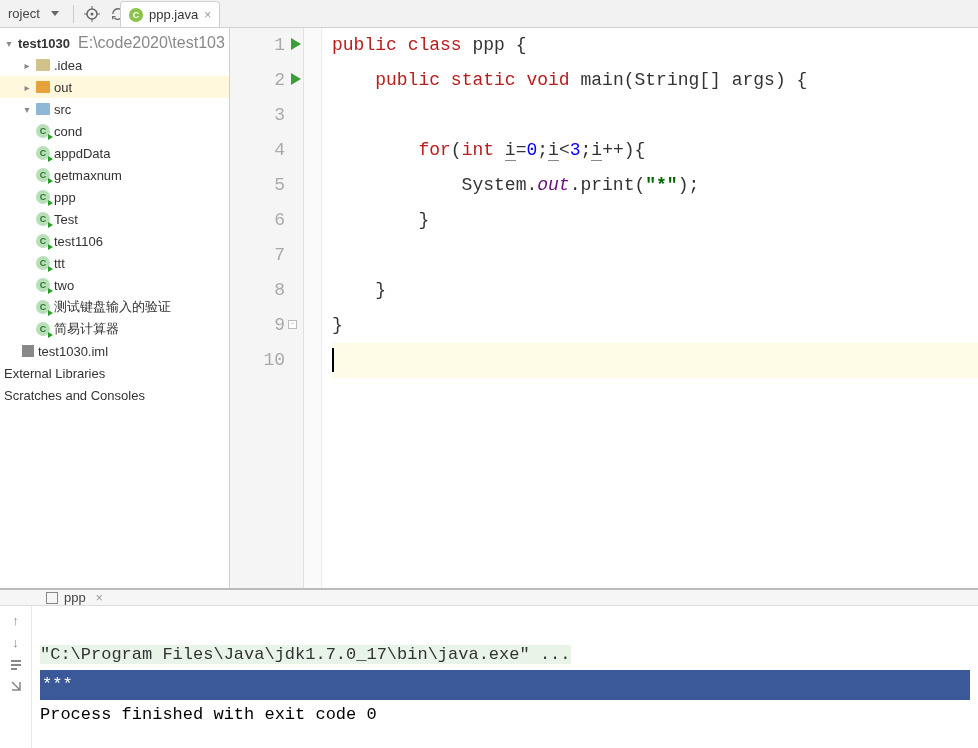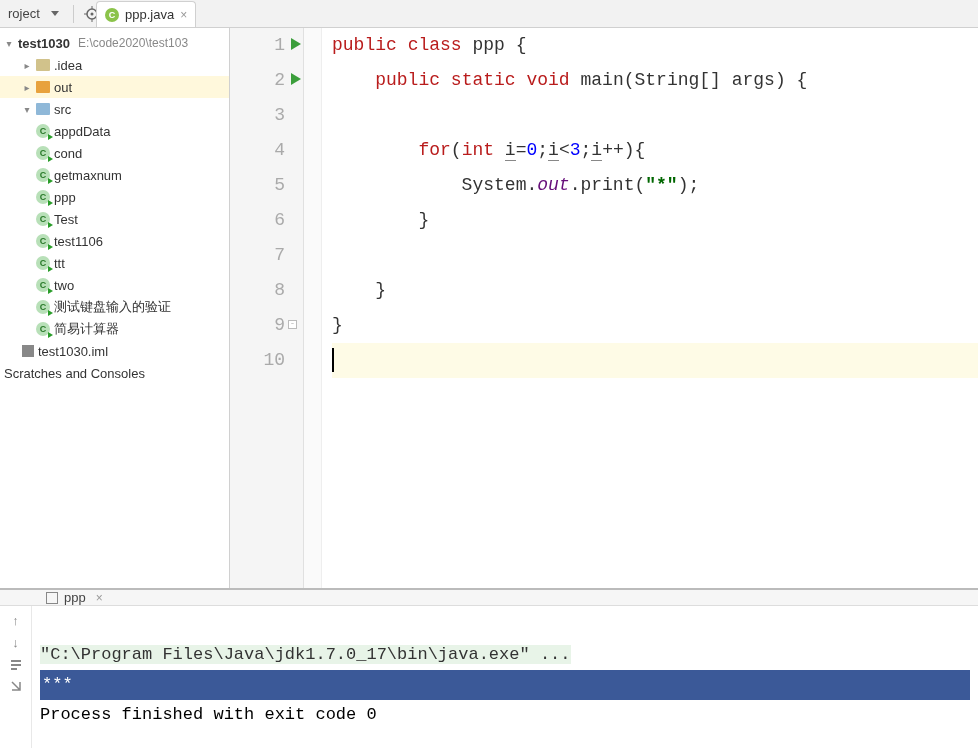--- a/index.html
+++ b/index.html
@@ -5,37 +5,37 @@
 * { box-sizing: border-box; margin: 0; padding: 0; }
 body { font-family: "Segoe UI", Arial, sans-serif; font-size: 13px; color: #333; background: #fff; width: 978px; height: 748px; overflow: hidden; display: flex; flex-direction: column; }
 
 
 .toolbar { height: 28px; display: flex; align-items: center; background: #f2f2f2; border-bottom: 1px solid #d0d0d0; padding: 0 4px; gap: 2px; }
 .toolbar-btn { width: 24px; height: 24px; display: flex; align-items: center; justify-content: center; cursor: pointer; color: #666; }
 .toolbar-label { padding: 0 8px 0 4px; color: #444; display: flex; align-items: center; gap: 8px; }
 .toolbar-sep { width: 1px; height: 18px; background: #ccc; margin: 0 4px; }
 
 
-.tabs { display: flex; align-items: flex-end; height: 28px; background: #f2f2f2; border-bottom: 1px solid #d0d0d0; margin-left: 96px; position: absolute; top: 0; left: 0; right: 0; }
+.tabs { display: flex; align-items: flex-end; height: 28px; background: #f2f2f2; border-bottom: 1px solid #d0d0d0; margin-left: 120px; position: absolute; top: 0; left: 0; right: 0; }
 .tab { height: 26px; padding: 0 8px; display: flex; align-items: center; gap: 6px; background: #fff; border: 1px solid #d0d0d0; border-bottom: none; border-radius: 4px 4px 0 0; font-size: 13px; }
 .tab .close { color: #999; font-size: 12px; }
 .file-icon-c { width: 14px; height: 14px; border-radius: 50%; background: #8bc34a; color: #fff; font-size: 9px; font-weight: bold; display: inline-flex; align-items: center; justify-content: center; }
 .file-icon-c::after { content: "C"; }
 
 
 .main-row { flex: 1; display: flex; overflow: hidden; }
 
 
 .tree { width: 230px; min-width: 230px; background: #fff; border-right: 1px solid #d0d0d0; overflow: hidden; font-size: 13px; padding-top: 4px; }
 .tree-row { height: 22px; display: flex; align-items: center; padding-left: 4px; gap: 4px; white-space: nowrap; cursor: pointer; }
 .tree-row.selected { background: #fff8dc; }
 .tree-row .indent-1 { width: 14px; }
 .tree-row .indent-2 { width: 28px; }
 .tree-row .label-bold { font-weight: bold; }
-.tree-row .path { color: #888; font-size: 12px; margin-left: 4px; }
+.tree-row .path { color: #888; font-size: 16px; margin-left: 4px; }
 .folder-icon { width: 14px; height: 12px; background: #d1c28b; border-radius: 1px; display: inline-block; }
 .folder-icon.orange { background: #e8a23d; }
 .folder-icon.blue { background: #8fb8d8; }
 .class-icon { width: 14px; height: 14px; border-radius: 50%; background: #b8e0b8; color: #2a7a2a; font-size: 9px; font-weight: bold; display: inline-flex; align-items: center; justify-content: center; position: relative; }
 .class-icon::after { content: "C"; }
 .class-icon .runmark { position: absolute; right: -3px; bottom: -2px; width: 0; height: 0; border-left: 5px solid #2a9d2a; border-top: 3px solid transparent; border-bottom: 3px solid transparent; }
 .module-icon { width: 12px; height: 12px; background: #888; display: inline-block; }
 .expand { width: 10px; color: #888; font-size: 10px; display: inline-block; text-align: center; }
 
 
@@ -140,28 +140,28 @@
           <span class="folder-icon blue"></span>
           <span>src</span>
         </div>
       </div>
     <div id="srcfiles">
         <div class="tree-row">
           <span class="indent-2"></span>
           <span class="class-icon">
             <span class="runmark"></span>
           </span>
+          <span>cond</span>
+        </div>
+        <div class="tree-row">
+          <span class="indent-2"></span>
+          <span class="class-icon">
+            <span class="runmark"></span>
+          </span>
           <span>appdData</span>
-        </div>
-        <div class="tree-row">
-          <span class="indent-2"></span>
-          <span class="class-icon">
-            <span class="runmark"></span>
-          </span>
-          <span>cond</span>
         </div>
         <div class="tree-row">
           <span class="indent-2"></span>
           <span class="class-icon">
             <span class="runmark"></span>
           </span>
           <span>getmaxnum</span>
         </div>
         <div class="tree-row">
           <span class="indent-2"></span>
@@ -210,20 +210,23 @@
           <span class="class-icon">
             <span class="runmark"></span>
           </span>
           <span>简易计算器</span>
         </div>
       </div>
     <div class="tree-row">
       <span class="indent-1"></span>
       <span class="module-icon"></span>
       <span>test1030.iml</span>
+    </div>
+    <div class="tree-row">
+      <span>External Libraries</span>
     </div>
     <div class="tree-row">
       <span>Scratches and Consoles</span>
     </div>
   </div>
 
   <div class="editor">
     <div class="gutter" id="gutter">
         <div class="ln">1<span class="run-arrow"></span></div>
         <div class="ln">2<span class="run-arrow"></span></div>

